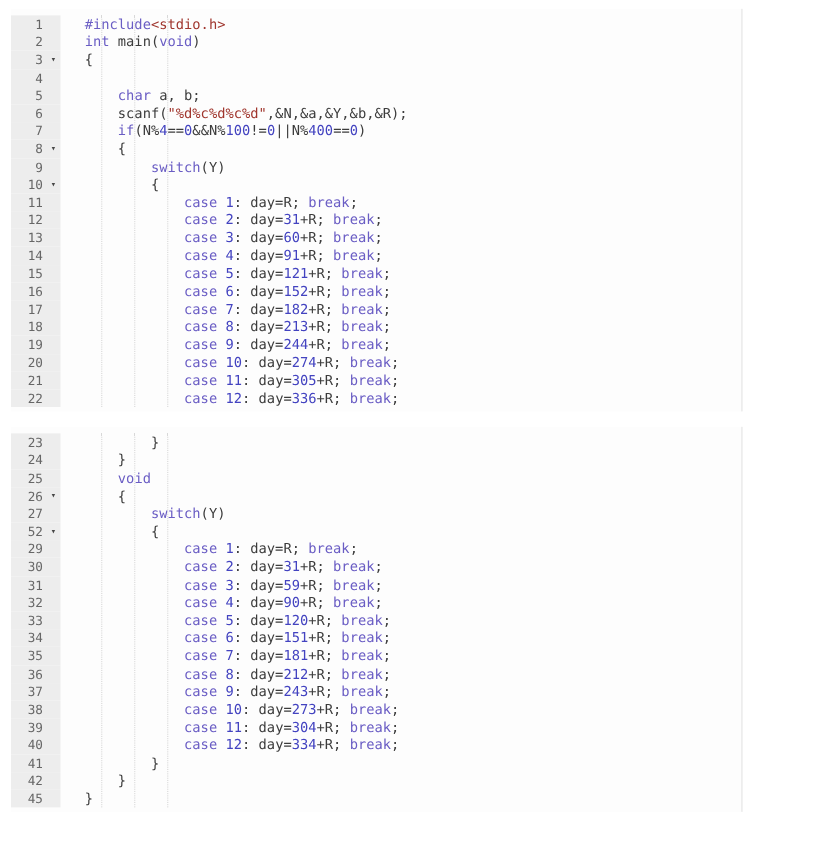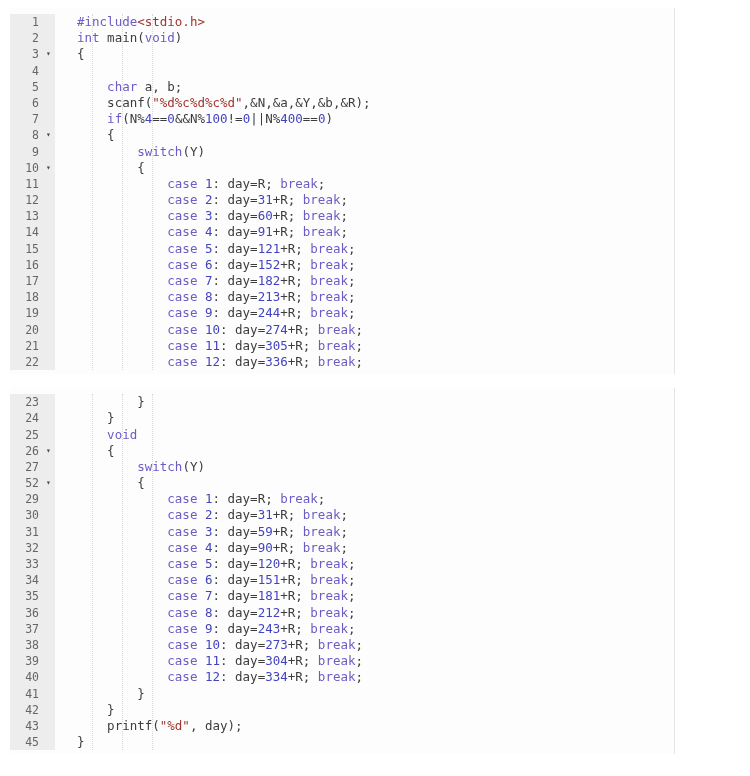--- a/index.html
+++ b/index.html
@@ -110,19 +110,18 @@
       <div class="line"><div class="gutter"><span class="num">33</span><span class="fold"></span></div><pre class="code"><span class="tok-p">            </span><span class="tok-k">case</span><span class="tok-p"> </span><span class="tok-n">5</span><span class="tok-p">: day=</span><span class="tok-n">120</span><span class="tok-p">+R; </span><span class="tok-k">break</span><span class="tok-p">;</span></pre></div>
       <div class="line"><div class="gutter"><span class="num">34</span><span class="fold"></span></div><pre class="code"><span class="tok-p">            </span><span class="tok-k">case</span><span class="tok-p"> </span><span class="tok-n">6</span><span class="tok-p">: day=</span><span class="tok-n">151</span><span class="tok-p">+R; </span><span class="tok-k">break</span><span class="tok-p">;</span></pre></div>
       <div class="line"><div class="gutter"><span class="num">35</span><span class="fold"></span></div><pre class="code"><span class="tok-p">            </span><span class="tok-k">case</span><span class="tok-p"> </span><span class="tok-n">7</span><span class="tok-p">: day=</span><span class="tok-n">181</span><span class="tok-p">+R; </span><span class="tok-k">break</span><span class="tok-p">;</span></pre></div>
       <div class="line"><div class="gutter"><span class="num">36</span><span class="fold"></span></div><pre class="code"><span class="tok-p">            </span><span class="tok-k">case</span><span class="tok-p"> </span><span class="tok-n">8</span><span class="tok-p">: day=</span><span class="tok-n">212</span><span class="tok-p">+R; </span><span class="tok-k">break</span><span class="tok-p">;</span></pre></div>
       <div class="line"><div class="gutter"><span class="num">37</span><span class="fold"></span></div><pre class="code"><span class="tok-p">            </span><span class="tok-k">case</span><span class="tok-p"> </span><span class="tok-n">9</span><span class="tok-p">: day=</span><span class="tok-n">243</span><span class="tok-p">+R; </span><span class="tok-k">break</span><span class="tok-p">;</span></pre></div>
       <div class="line"><div class="gutter"><span class="num">38</span><span class="fold"></span></div><pre class="code"><span class="tok-p">            </span><span class="tok-k">case</span><span class="tok-p"> </span><span class="tok-n">10</span><span class="tok-p">: day=</span><span class="tok-n">273</span><span class="tok-p">+R; </span><span class="tok-k">break</span><span class="tok-p">;</span></pre></div>
       <div class="line"><div class="gutter"><span class="num">39</span><span class="fold"></span></div><pre class="code"><span class="tok-p">            </span><span class="tok-k">case</span><span class="tok-p"> </span><span class="tok-n">11</span><span class="tok-p">: day=</span><span class="tok-n">304</span><span class="tok-p">+R; </span><span class="tok-k">break</span><span class="tok-p">;</span></pre></div>
       <div class="line"><div class="gutter"><span class="num">40</span><span class="fold"></span></div><pre class="code"><span class="tok-p">            </span><span class="tok-k">case</span><span class="tok-p"> </span><span class="tok-n">12</span><span class="tok-p">: day=</span><span class="tok-n">334</span><span class="tok-p">+R; </span><span class="tok-k">break</span><span class="tok-p">;</span></pre></div>
       <div class="line"><div class="gutter"><span class="num">41</span><span class="fold"></span></div><pre class="code"><span class="tok-p">        }</span></pre></div>
       <div class="line"><div class="gutter"><span class="num">42</span><span class="fold"></span></div><pre class="code"><span class="tok-p">    }</span></pre></div>
-      <div class="line"><div class="gutter"><span class="num">43</span><span class="fold"></span></div><pre class="code"><span class="tok-p">    printf(</span><span class="tok-s">"%d"</span><span class="tok-p">, day);</span></pre></div>
       <div class="line"><div class="gutter"><span class="num">45</span><span class="fold"></span></div><pre class="code"><span class="tok-p">}</span></pre></div>
       <div class="guide" style="left: 82px;"></div>
       <div class="guide" style="left: 112px;"></div>
       <div class="guide" style="left: 142px;"></div>
     </section>
 </div>
 
 </body></html>

